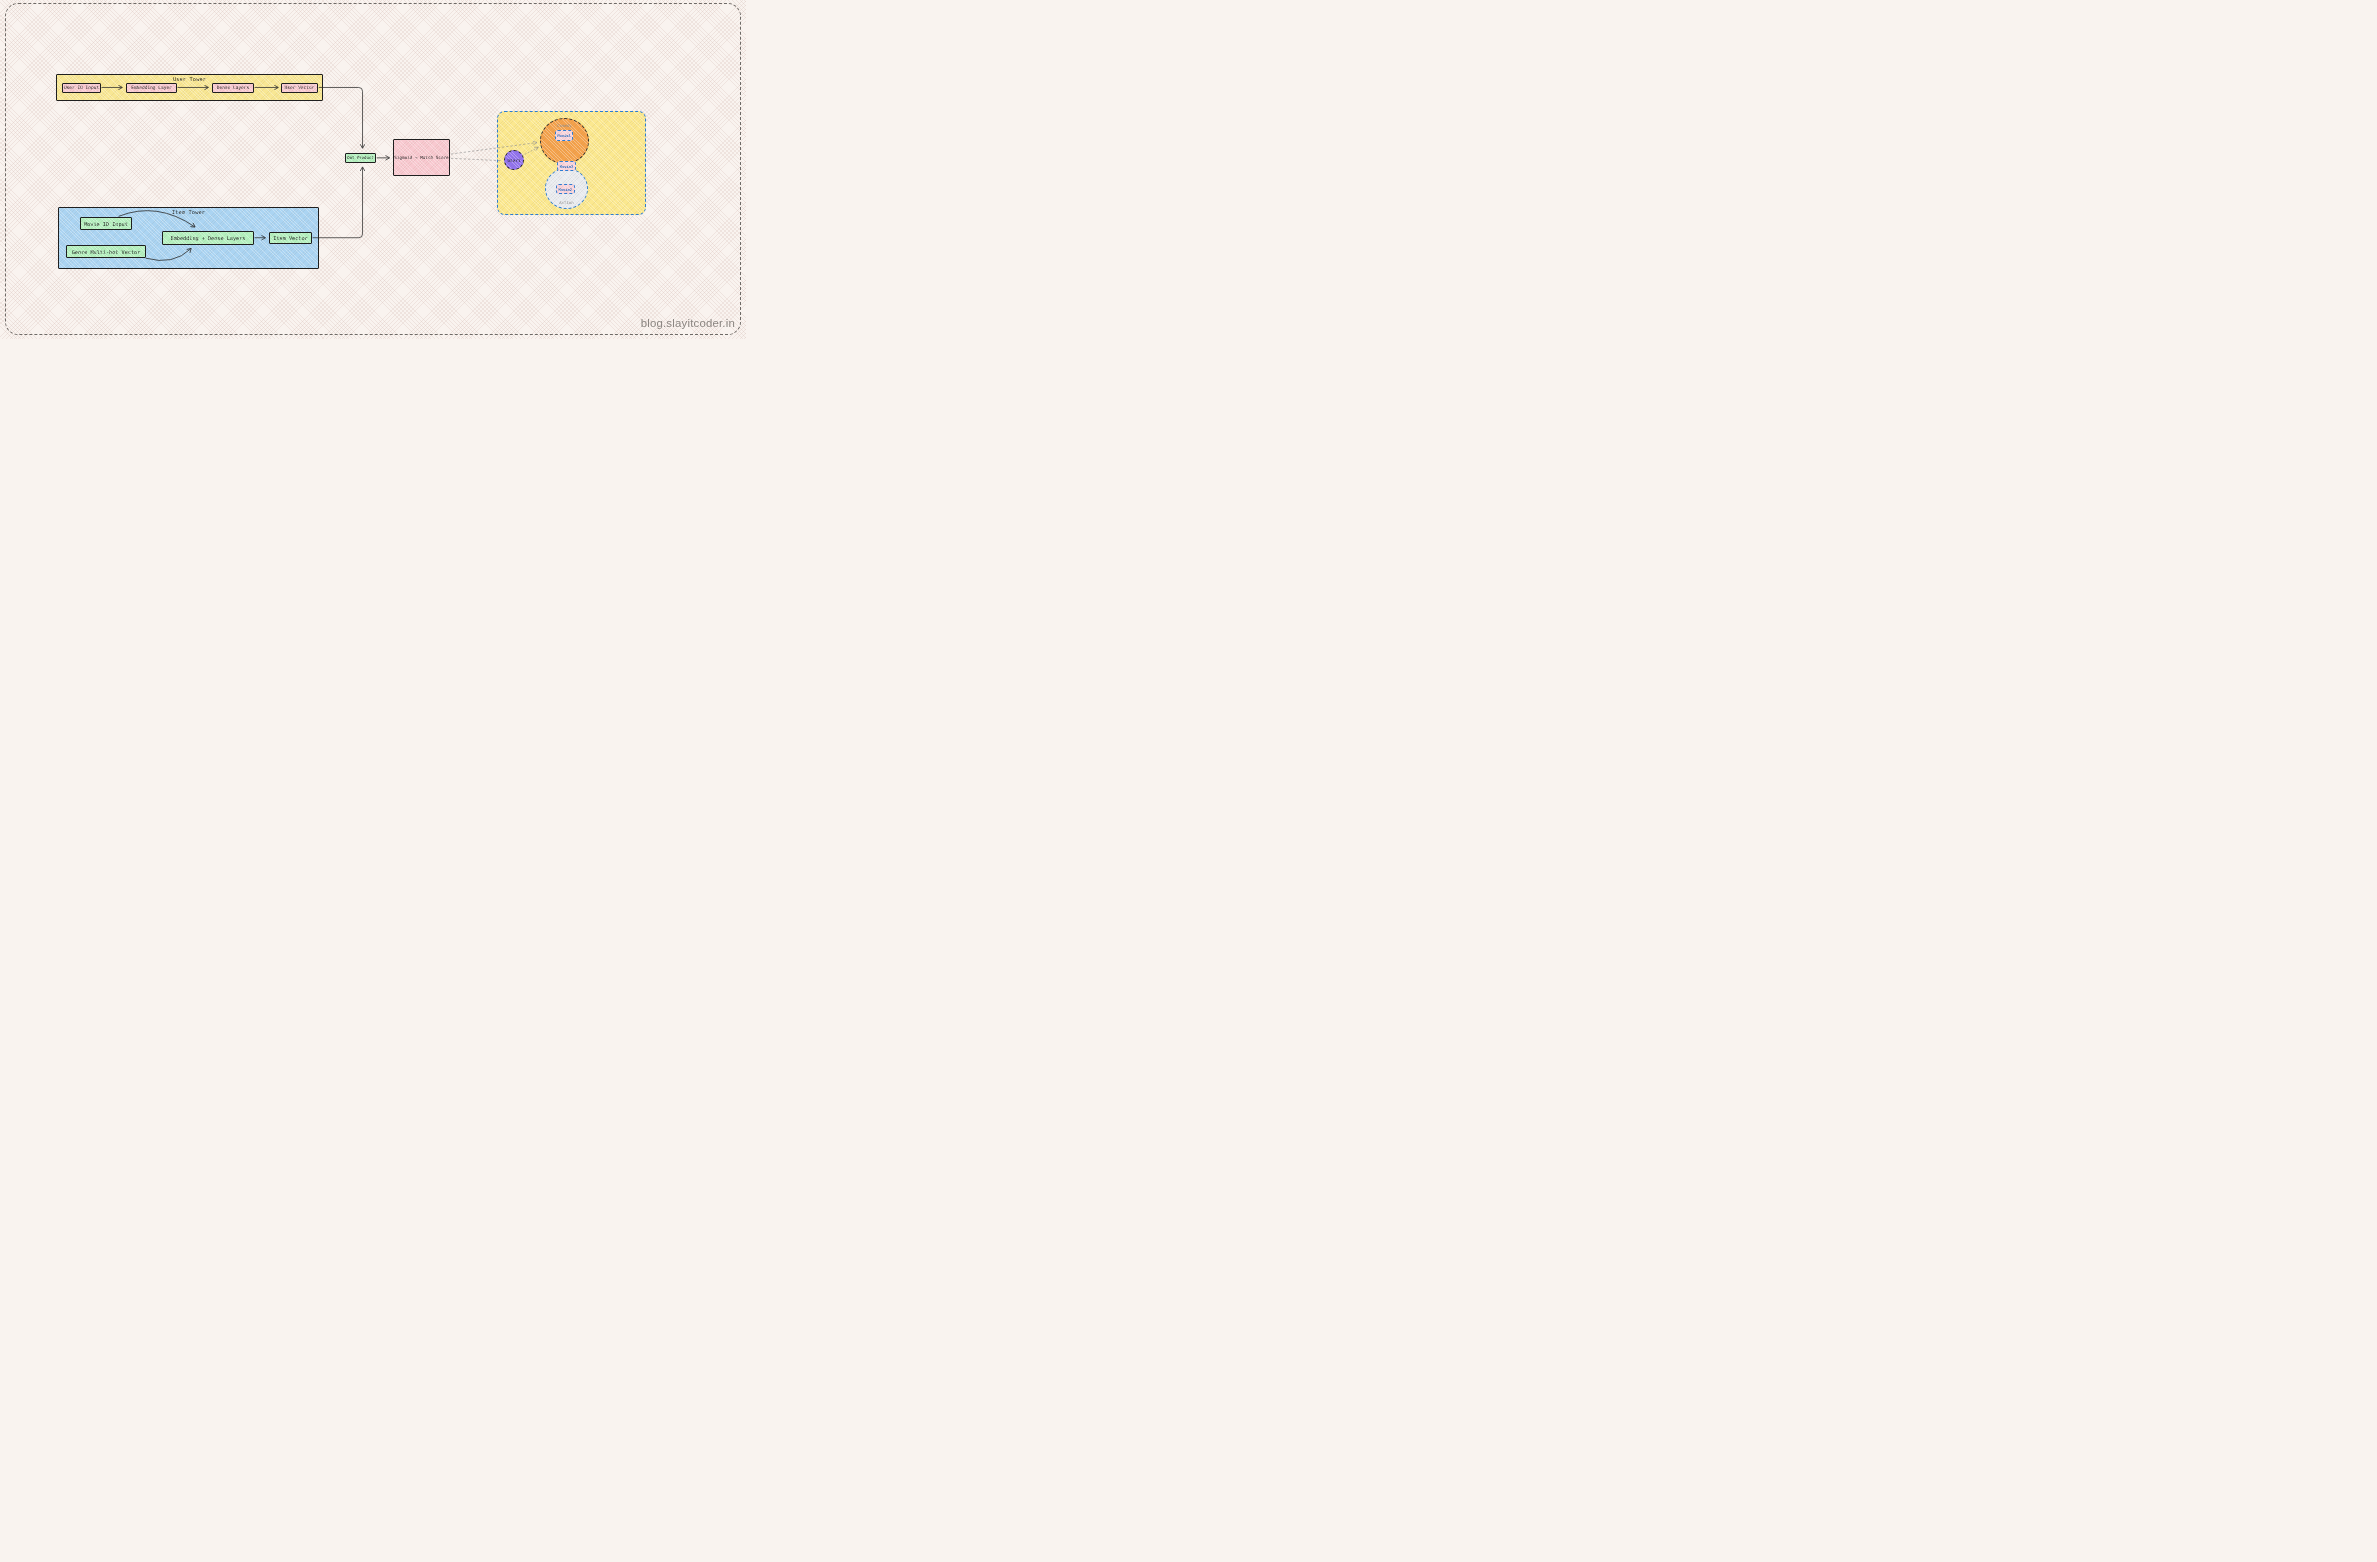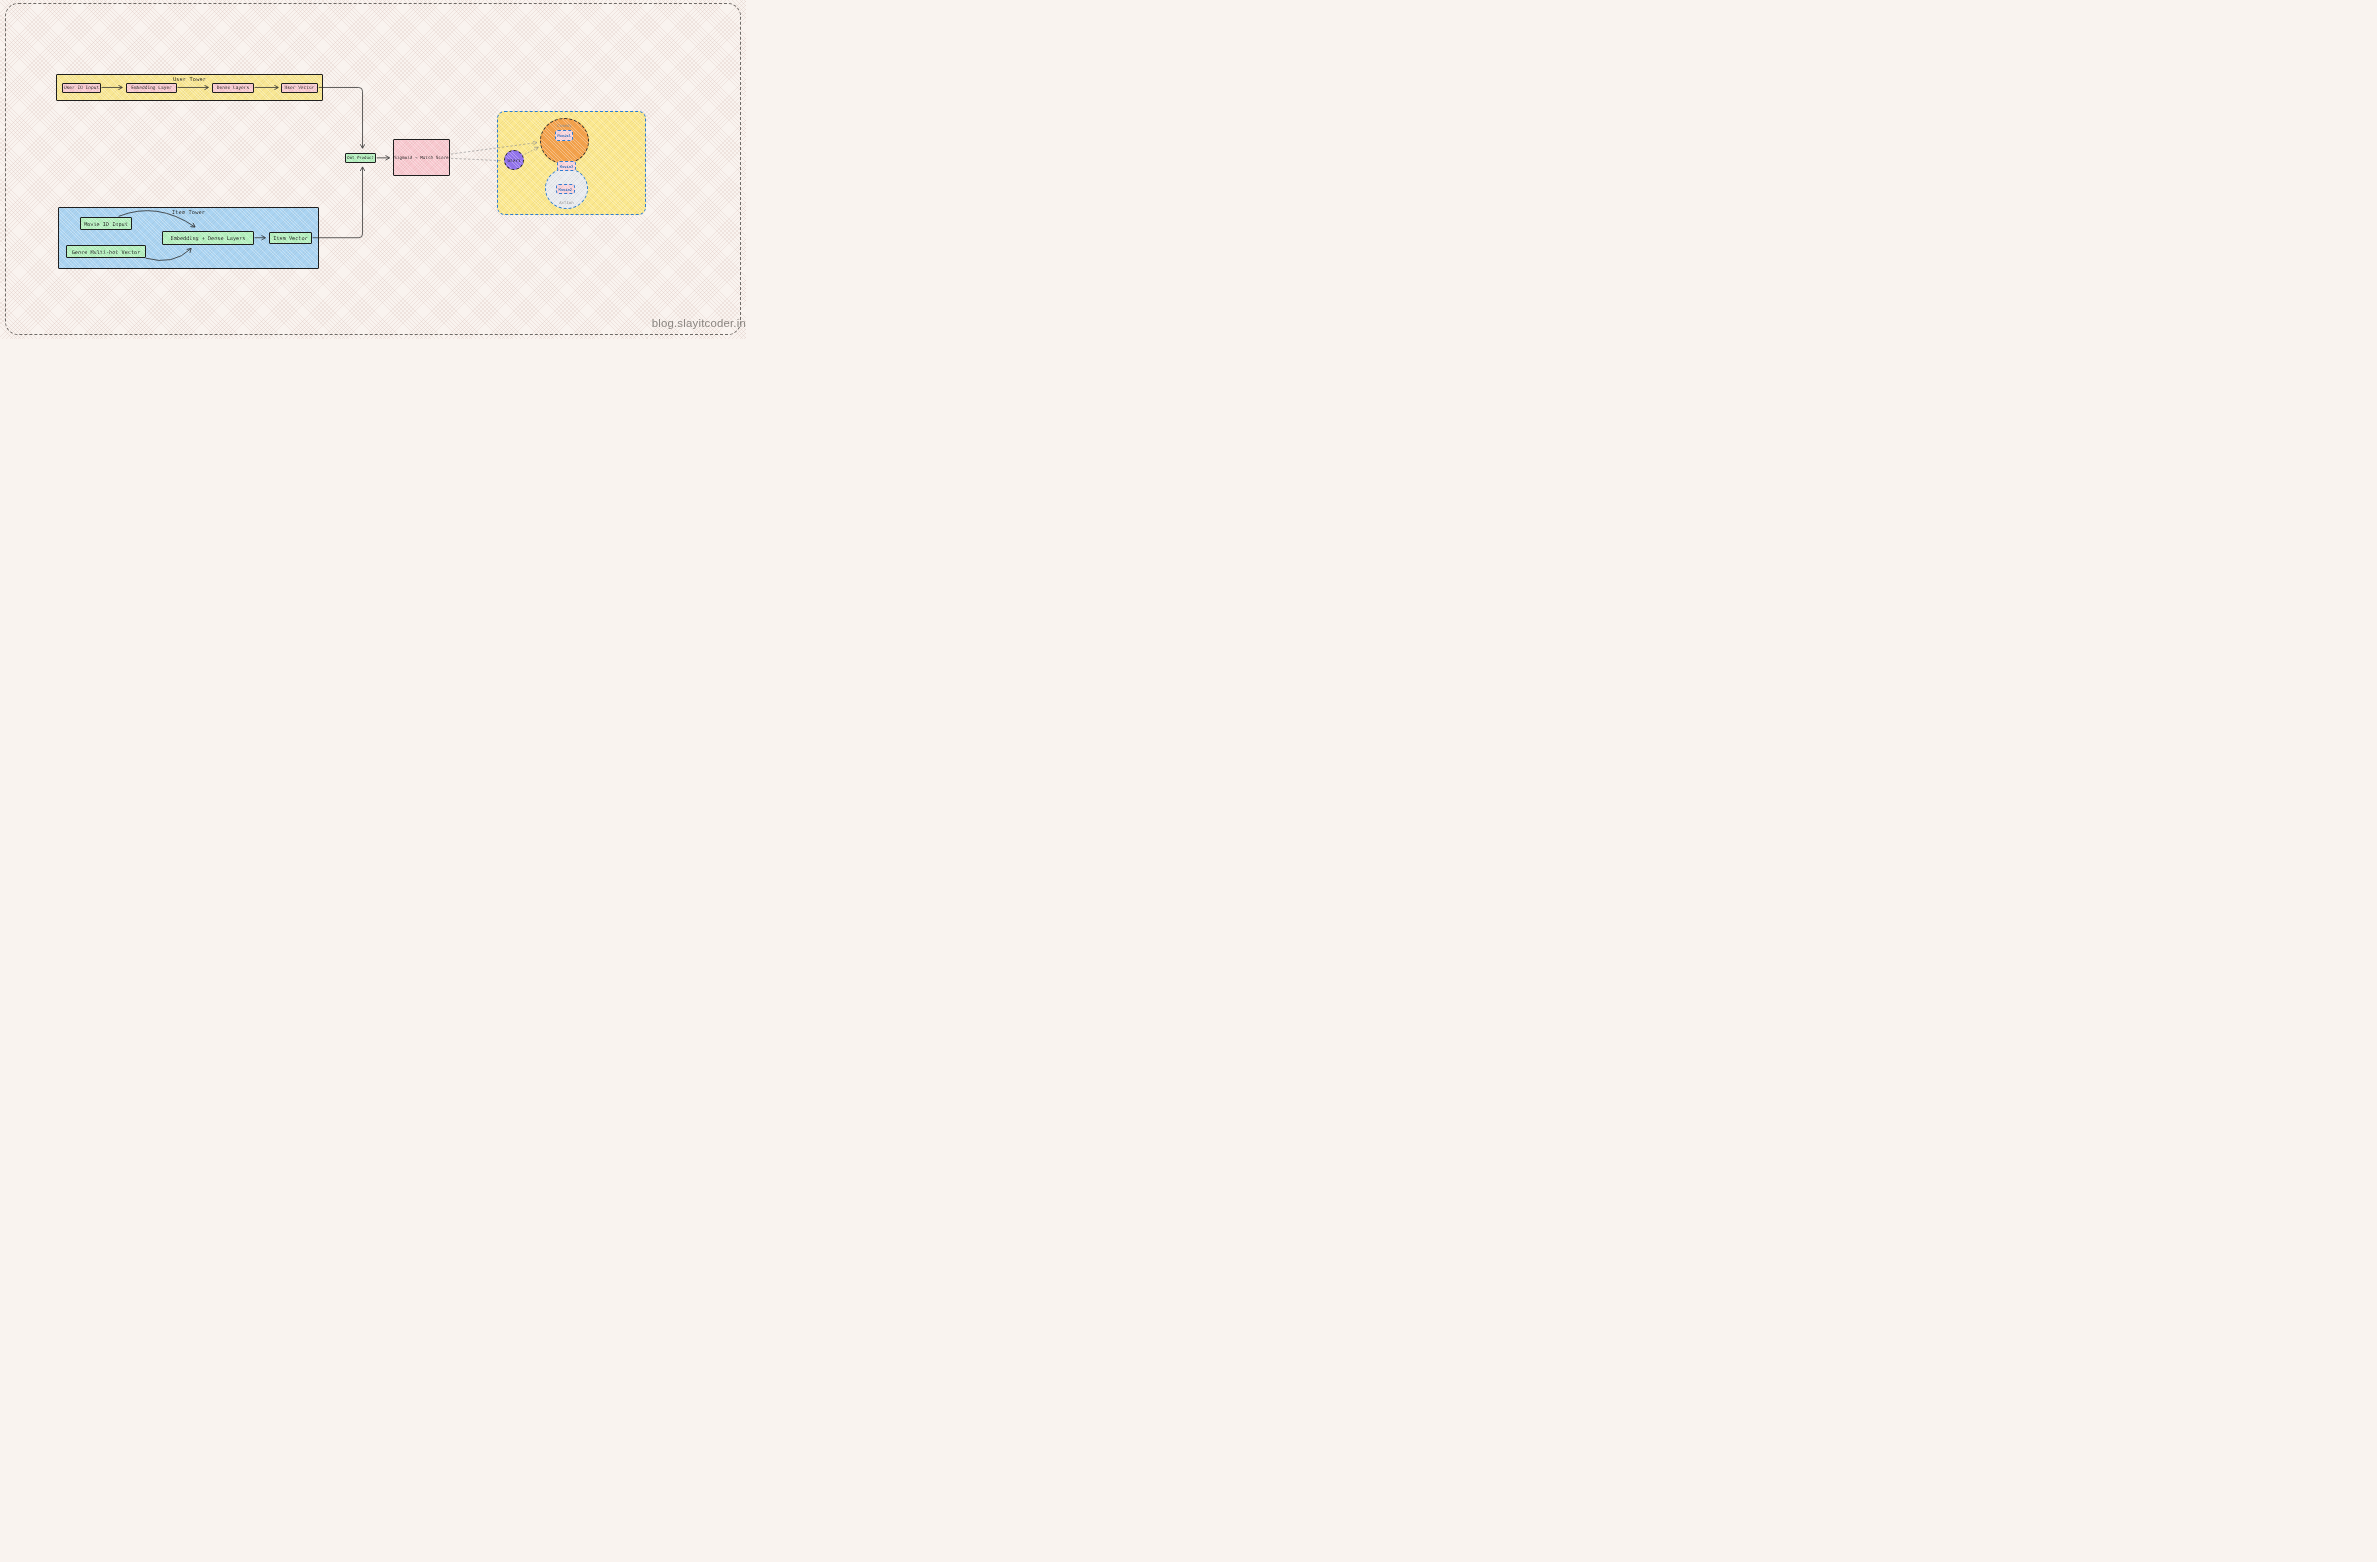--- a/index.html
+++ b/index.html
@@ -50,21 +50,21 @@
     border:1px dashed #2d7dd2;border-radius:2.9px;background:#f9d3da;
     display:flex;align-items:center;justify-content:center;
     font-size:3.8px;font-weight:bold;color:#2d6fc1;white-space:nowrap;
   }
   .user-circle{
     background:#9273ee;border:1px dashed #1f1f1f;border-radius:50%;
     display:flex;align-items:center;justify-content:center;
     font-size:4.3px;color:#1e1e1e;
   }
   .watermark{
-    right:0;bottom:10.5px;
+    right:11px;bottom:10.5px;
     font-family:"Liberation Sans", sans-serif;
     font-size:11.4px;color:#8a8580;letter-spacing:0.2px;
   }
   svg.overlay{position:absolute;left:0;top:0;pointer-events:none;}
 </style>
 </head>
 <body>
 
 <div id="canvas">
 

